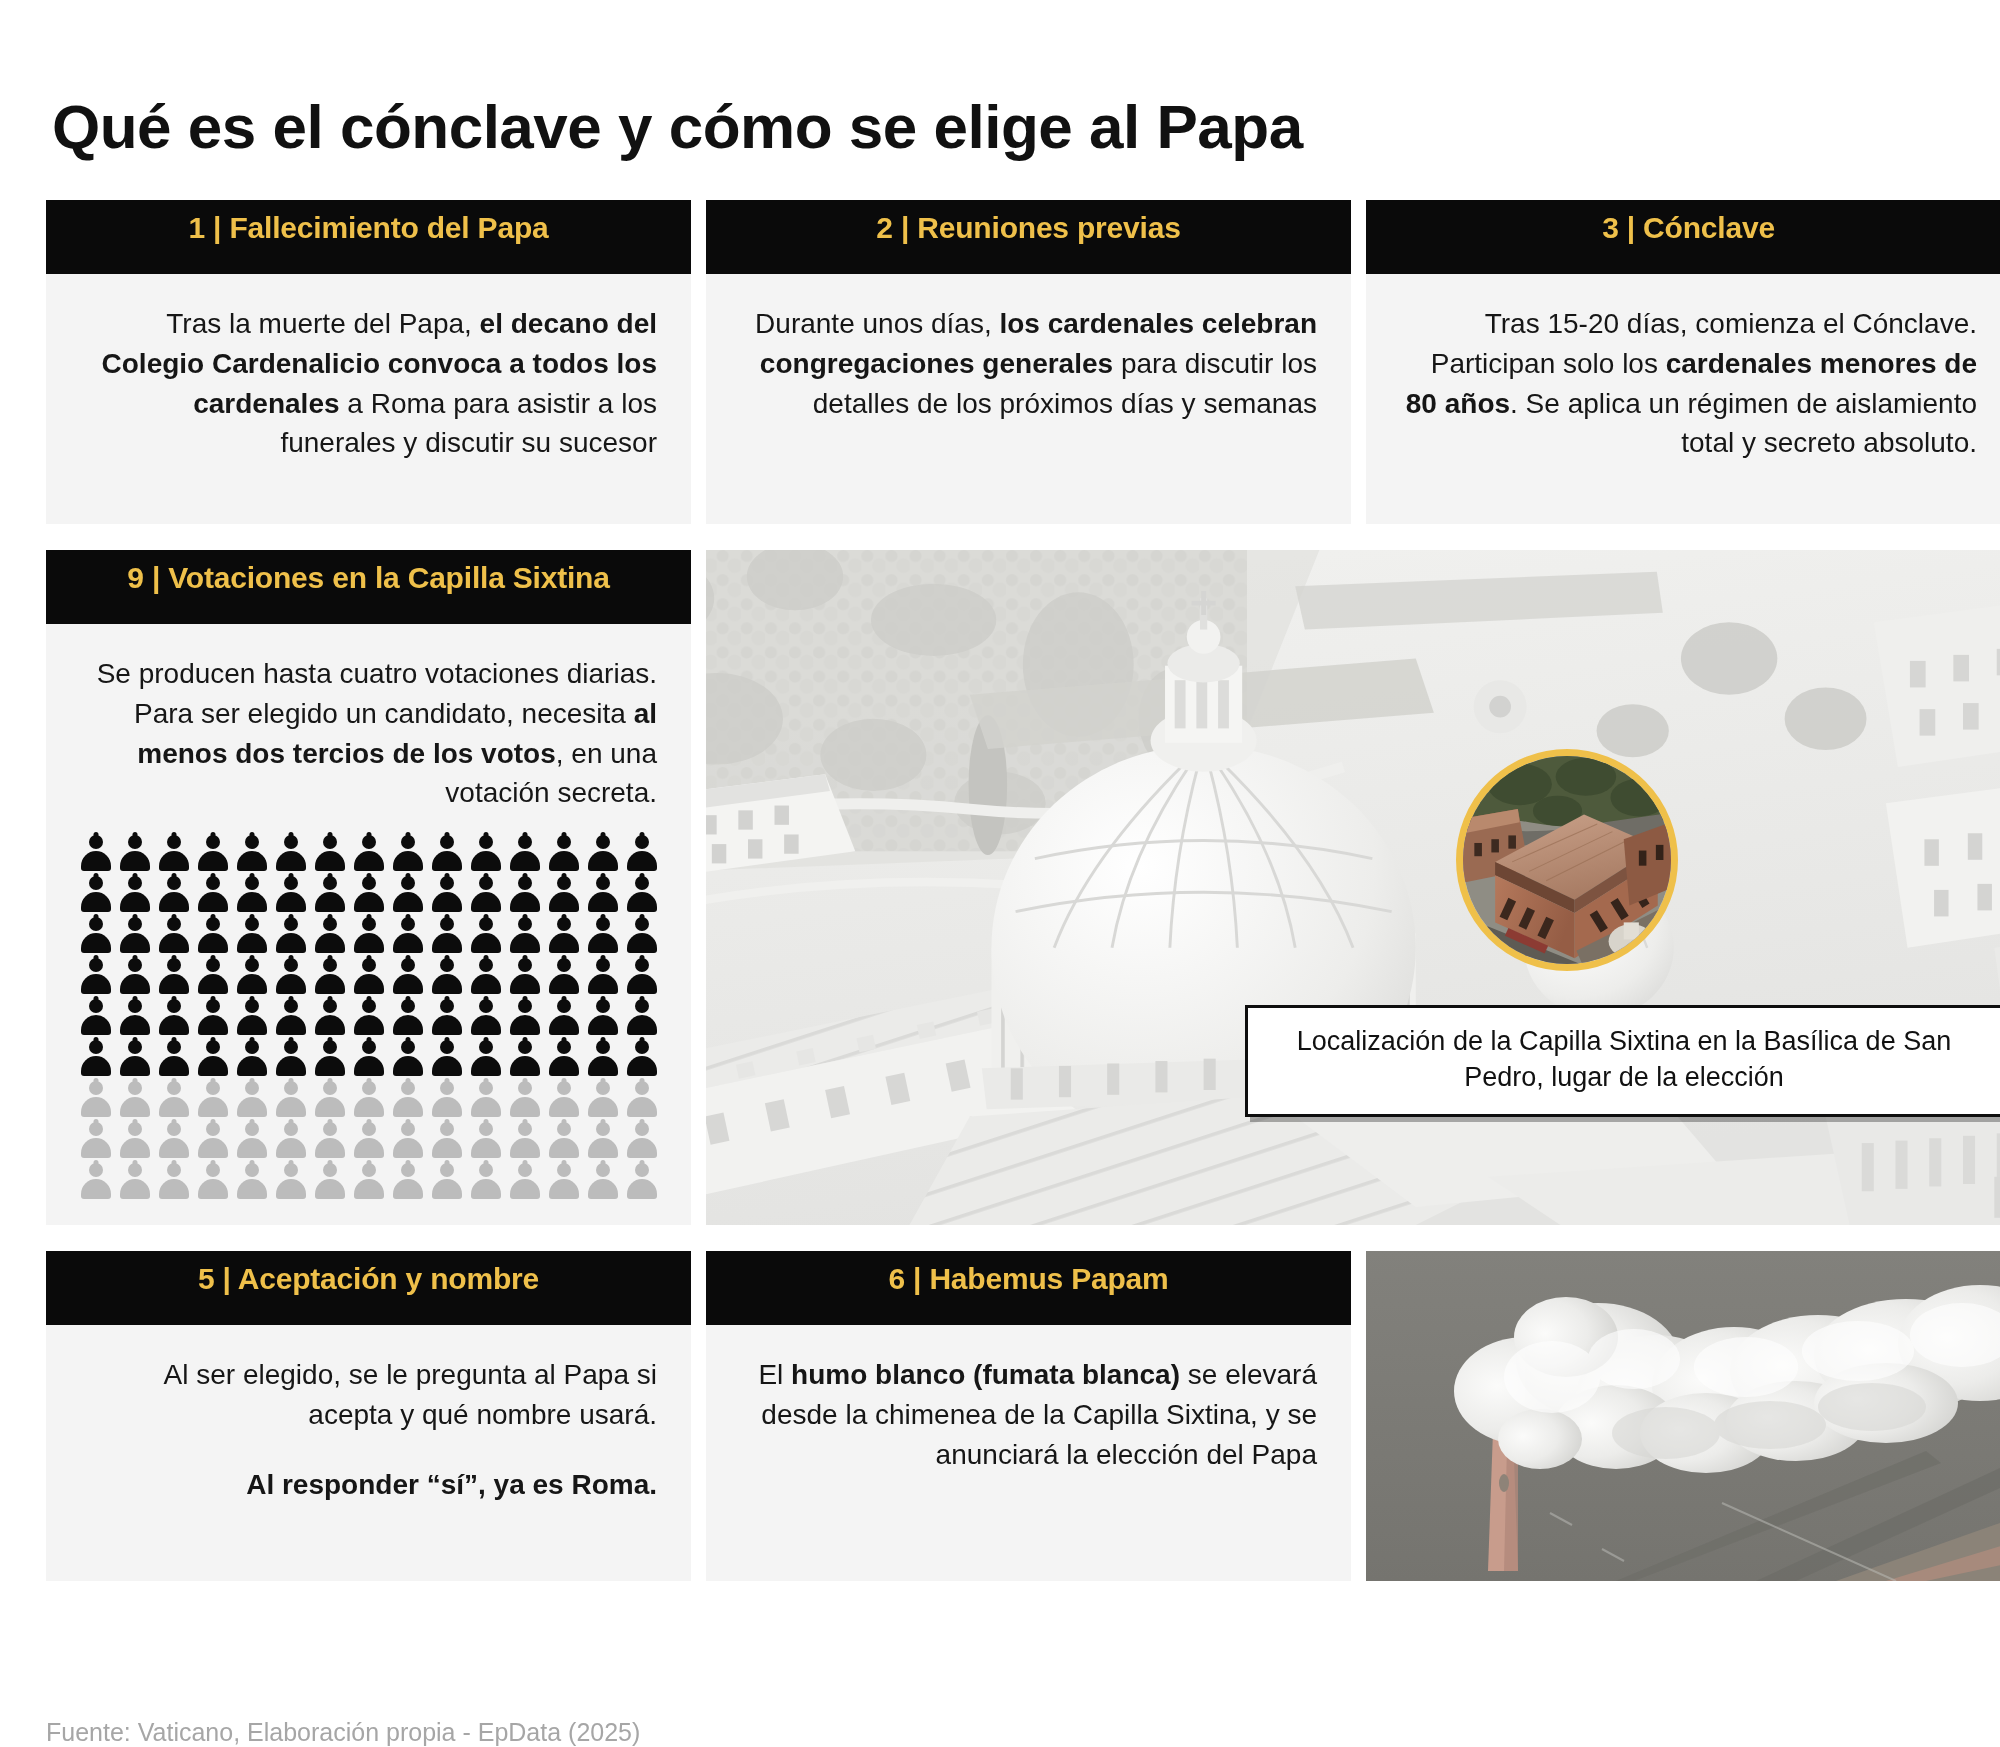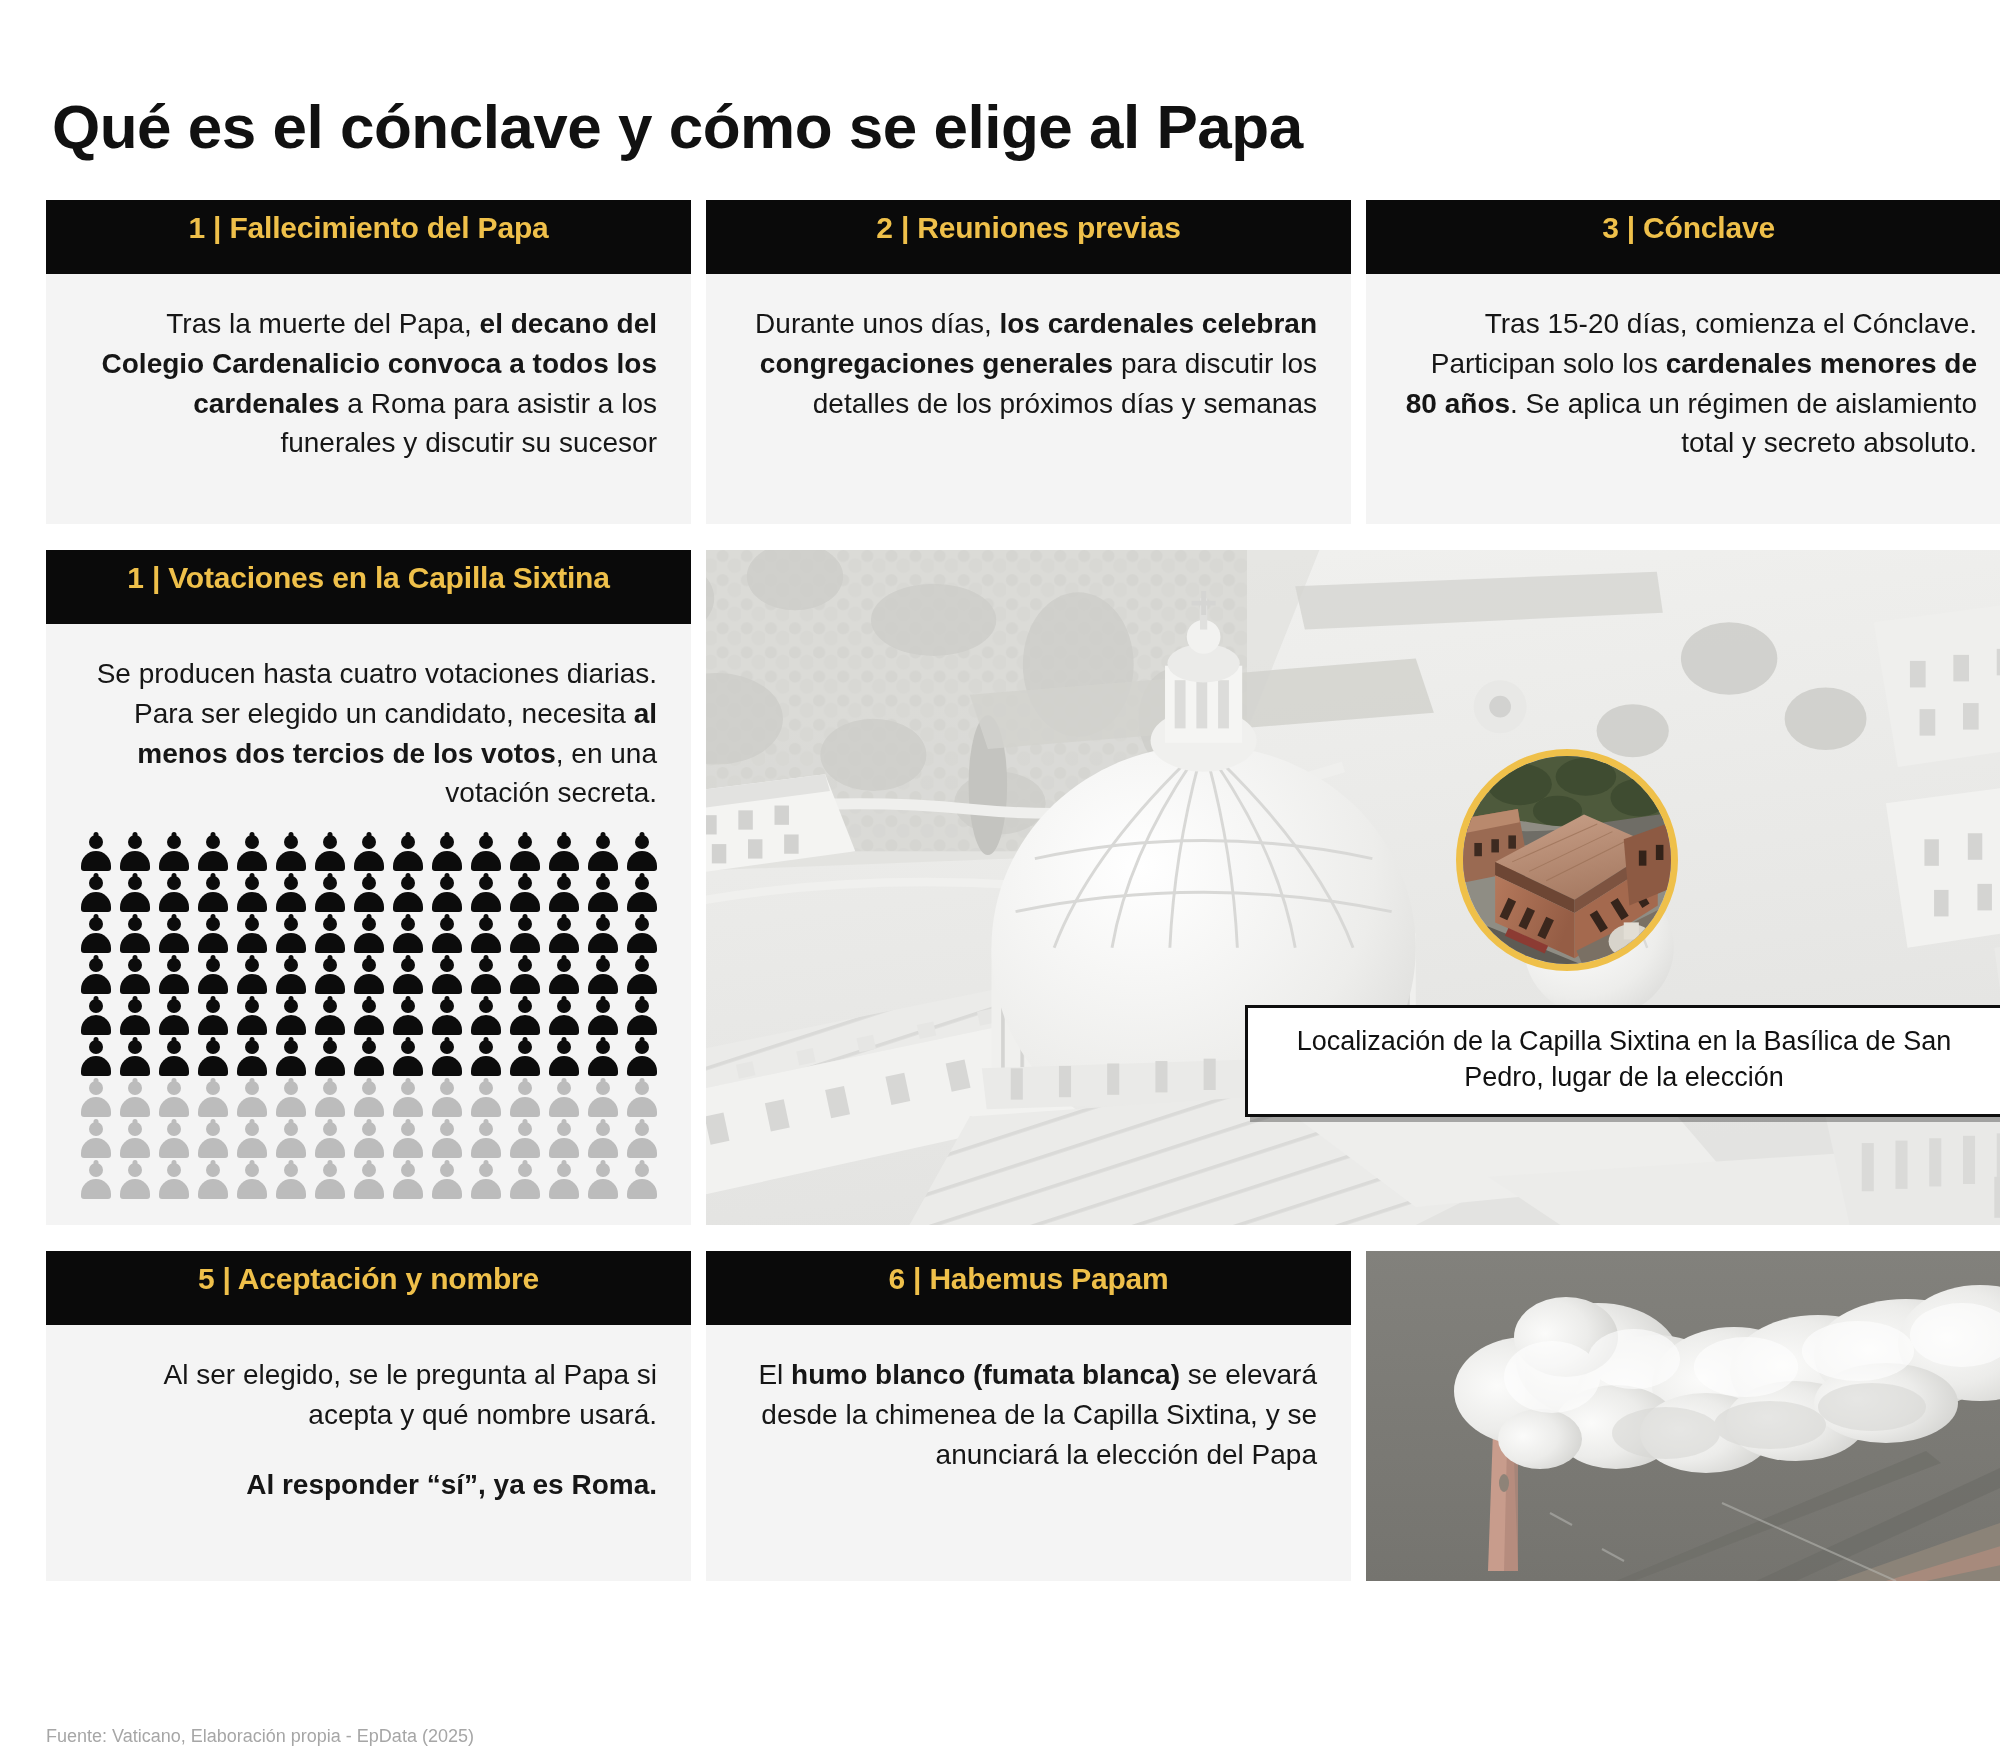--- a/index.html
+++ b/index.html
@@ -189,21 +189,21 @@
     position: relative;
     overflow: hidden;
     background: #7b7b79;
   }
 
   
   .footer {
     position: absolute;
     left: 46px;
     bottom: 42px;
-    font-size: 18px;
+    font-size: 25px;
     color: #a6a6a6;
   }
 
   svg { display: block; width: 100%; height: 100%; }
 </style>
 </head>
 <body>
 
 <div class="page">
 
@@ -226,21 +226,21 @@
     </div>
 
     <div class="card card-3">
       <div class="card-header">3 | Cónclave</div>
       <div class="card-body">
         <p>Tras 15-20 días, comienza el Cónclave. Participan solo los <b>cardenales menores de 80 años</b>. Se aplica un régimen de aislamiento total y secreto absoluto.</p>
       </div>
     </div>
 
     <div class="card card-4">
-      <div class="card-header">1 | Votaciones en la Capilla Sixtina</div>
+      <div class="card-header">9 | Votaciones en la Capilla Sixtina</div>
       <div class="card-body">
         <p class="vote-text">Se producen hasta cuatro votaciones diarias. Para ser elegido un candidato, necesita <b>al menos dos tercios de los votos</b>, en una votación secreta.</p>
         <div class="pictogram">
             <div class="picto-row">
               <div class="person dark">
                 <span class="head"></span>
                 <span class="body"></span>
               </div>
               <div class="person dark">
                 <span class="head"></span>

